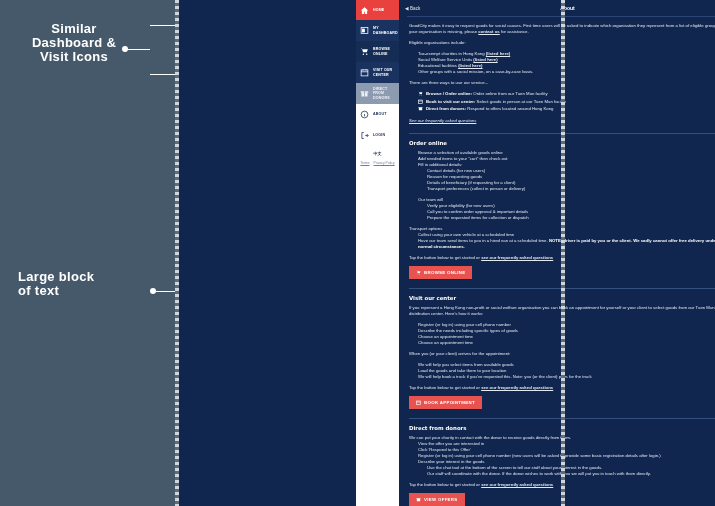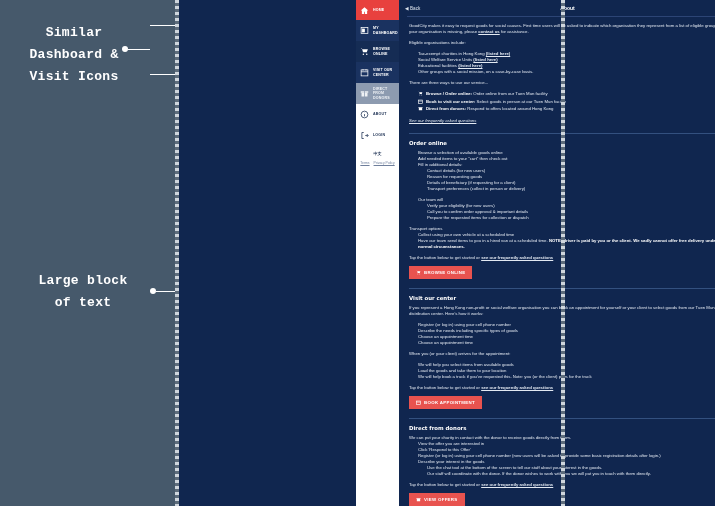--- a/index.html
+++ b/index.html
@@ -3,25 +3,25 @@
 <meta charset="utf-8">
 <style>
   html,body{margin:0;padding:0;}
   body{
     width:715px;height:506px;
     background:#46596b;
     font-family:"Liberation Sans",sans-serif;
     overflow:hidden;position:relative;
   }
   
-  .anno{position:absolute;color:#ffffff;font-family:Liberation Mono, monospace;
-        font-weight:bold;font-size:13px;line-height:22px;letter-spacing:.3px;}
+  .anno{position:absolute;color:#ffffff;font-family:Liberation Sans, sans-serif;
+        font-weight:bold;font-size:13px;line-height:14px;letter-spacing:.3px;}
   #anno-a{left:10px;top:22px;width:128px;text-align:center;}
   #anno-b{left:614px;top:162px;width:100px;text-align:left;}
-  #anno-c{left:18px;top:270px;width:130px;text-align:center;}
+  #anno-c{left:18px;top:270px;width:130px;}
   .leader{position:absolute;background:#ffffff;height:1px;}
   .dot{position:absolute;width:6px;height:6px;border-radius:50%;background:#ffffff;}
   .brack{position:absolute;border:1px solid #ffffff;border-left:none;}
 
   
   #phone{position:absolute;left:175px;top:0;width:390px;height:506px;background:#10264f;}
   .edge{position:absolute;top:0;width:4px;height:506px;
         background:repeating-linear-gradient(to bottom,#cfd6dd 0 3px,#5d6c7b 3px 6px);}
   #edge-l{left:175px;}
   #edge-r{left:561px;}

